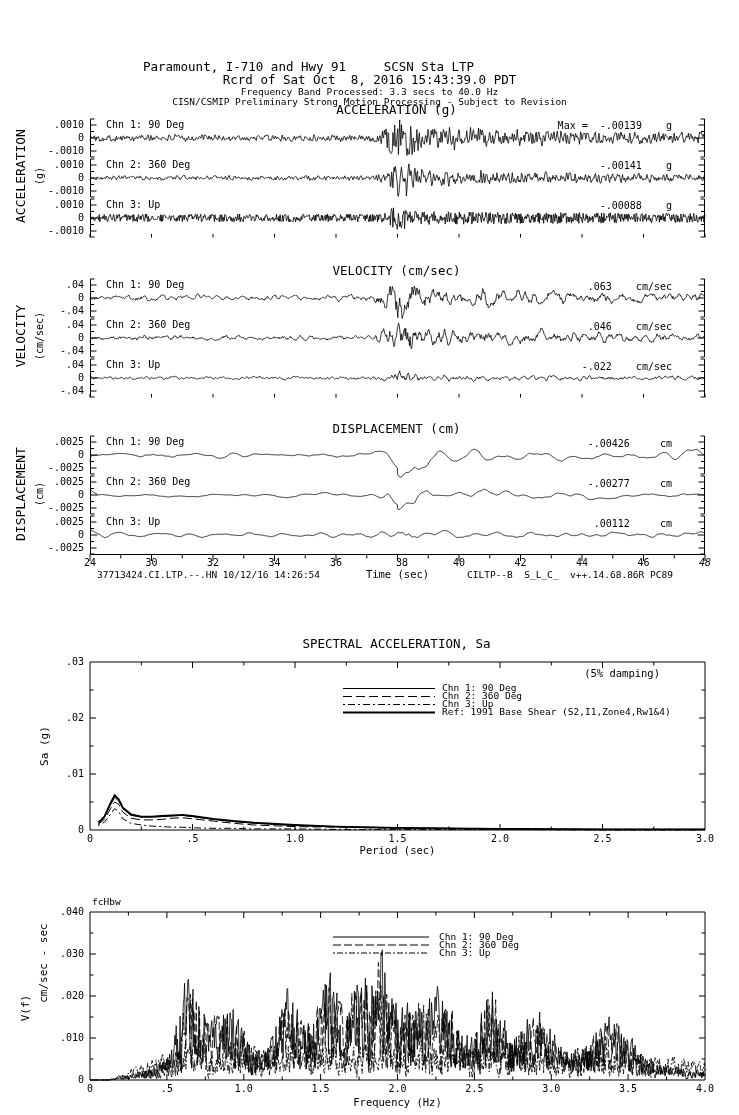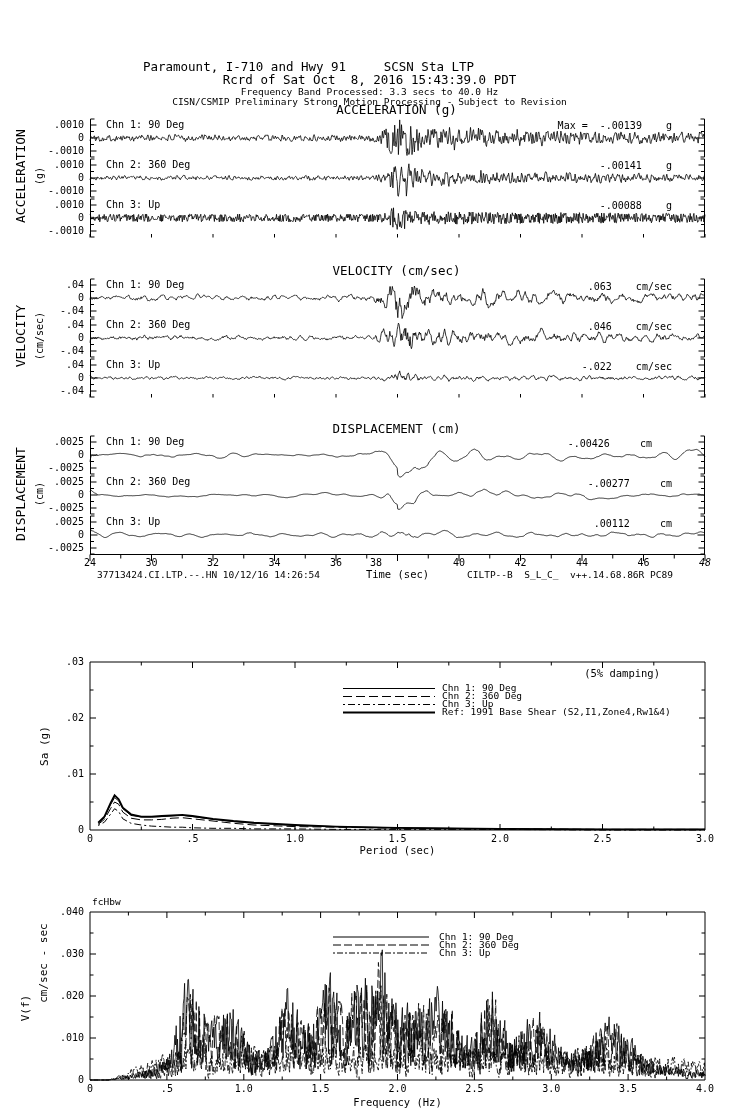--- a/index.html
+++ b/index.html
@@ -120,43 +120,44 @@
       <path d="M0.0,16.4L0.6,15.8L1.2,15.5L1.8,15.8L2.5,16.4L3.1,17.0L3.7,17.4L4.3,17.8L4.9,18.1L5.5,18.3L6.2,18.7L6.8,19.1L7.4,19.6L8.0,19.8L8.6,19.9L9.2,19.9L9.8,19.8L10.5,19.7L11.1,19.6L11.7,19.5L12.3,19.5L12.9,19.6L13.5,19.7L14.2,19.8L14.8,19.9L15.4,19.9L16.0,19.9L16.6,20.0L17.2,20.0L17.9,20.1L18.5,20.2L19.1,20.3L19.7,20.3L20.3,20.4L20.9,20.5L21.5,20.7L22.2,20.8L22.8,20.9L23.4,21.0L24.0,21.1L24.6,21.1L25.2,21.2L25.9,21.2L26.5,21.2L27.1,21.3L27.7,21.4L28.3,21.5L28.9,21.5L29.5,21.4L30.2,21.4L30.8,21.3L31.4,21.2L32.0,21.2L32.6,21.1L33.2,20.9L33.9,20.7L34.5,20.6L35.1,20.7L35.7,20.7L36.3,20.6L36.9,20.7L37.6,20.6L38.2,20.7L38.8,20.7L39.4,20.7L40.0,20.8L40.6,20.7L41.2,20.7L41.9,20.7L42.5,20.8L43.1,20.8L43.7,20.7L44.3,20.7L44.9,20.7L45.6,20.6L46.2,20.6L46.8,20.5L47.4,20.5L48.0,20.5L48.6,20.5L49.2,20.4L49.9,20.4L50.5,20.3L51.1,20.2L51.7,20.1L52.3,20.0L52.9,19.9L53.6,19.8L54.2,19.7L54.8,19.6L55.4,19.5L56.0,19.5L56.6,19.6L57.3,19.7L57.9,19.7L58.5,19.8L59.1,19.9L59.7,19.9L60.3,19.9L60.9,20.0L61.6,20.0L62.2,19.9L62.8,20.0L63.4,20.0L64.0,20.0L64.6,20.1L65.3,20.3L65.9,20.4L66.5,20.5L67.1,20.7L67.7,20.8L68.3,20.9L68.9,21.0L69.6,21.1L70.2,21.1L70.8,21.2L71.4,21.2L72.0,21.2L72.6,21.3L73.3,21.3L73.9,21.3L74.5,21.4L75.1,21.5L75.7,21.6L76.3,21.8L77.0,21.9L77.6,21.9L78.2,22.0L78.8,22.0L79.4,21.9L80.0,21.8L80.6,21.7L81.3,21.6L81.9,21.5L82.5,21.4L83.1,21.3L83.7,21.3L84.3,21.2L85.0,21.2L85.6,21.2L86.2,21.2L86.8,21.2L87.4,21.2L88.0,21.2L88.6,21.1L89.3,21.0L89.9,21.0L90.5,20.9L91.1,21.0L91.7,21.0L92.3,21.1L93.0,21.1L93.6,21.2L94.2,21.2L94.8,21.3L95.4,21.4L96.0,21.4L96.7,21.5L97.3,21.6L97.9,21.7L98.5,21.7L99.1,21.6L99.7,21.6L100.3,21.6L101.0,21.5L101.6,21.6L102.2,21.5L102.8,21.5L103.4,21.5L104.0,21.5L104.7,21.5L105.3,21.6L105.9,21.7L106.5,21.8L107.1,21.9L107.7,21.8L108.3,21.7L109.0,21.6L109.6,21.4L110.2,21.3L110.8,21.2L111.4,21.1L112.0,21.1L112.7,20.9L113.3,20.8L113.9,20.7L114.5,20.7L115.1,20.7L115.7,20.7L116.4,20.6L117.0,20.4L117.6,20.2L118.2,20.0L118.8,19.8L119.4,19.6L120.0,19.6L120.7,19.5L121.3,19.4L121.9,19.4L122.5,19.4L123.1,19.4L123.7,19.3L124.4,19.3L125.0,19.4L125.6,19.4L126.2,19.5L126.8,19.5L127.4,19.5L128.0,19.5L128.7,19.4L129.3,19.5L129.9,19.5L130.5,19.6L131.1,19.7L131.7,19.7L132.4,19.7L133.0,19.8L133.6,19.8L134.2,19.9L134.8,19.9L135.4,19.9L136.1,19.9L136.7,20.0L137.3,20.0L137.9,19.9L138.5,19.9L139.1,19.9L139.7,19.9L140.4,19.9L141.0,20.0L141.6,20.1L142.2,20.1L142.8,20.2L143.4,20.2L144.1,20.4L144.7,20.4L145.3,20.4L145.9,20.5L146.5,20.6L147.1,20.6L147.7,20.5L148.4,20.4L149.0,20.3L149.6,20.2L150.2,20.1L150.8,20.0L151.4,19.9L152.1,19.8L152.7,19.7L153.3,19.7L153.9,19.7L154.5,19.7L155.1,19.7L155.8,19.7L156.4,19.7L157.0,19.8L157.6,19.9L158.2,20.0L158.8,20.1L159.4,20.1L160.1,20.3L160.7,20.5L161.3,20.7L161.9,20.8L162.5,20.8L163.1,20.8L163.8,20.8L164.4,20.8L165.0,20.9L165.6,20.9L166.2,20.8L166.8,20.7L167.4,20.5L168.1,20.4L168.7,20.3L169.3,20.2L169.9,20.1L170.5,20.0L171.1,19.9L171.8,19.8L172.4,19.7L173.0,19.6L173.6,19.5L174.2,19.5L174.8,19.5L175.5,19.5L176.1,19.5L176.7,19.6L177.3,19.6L177.9,19.6L178.5,19.7L179.1,19.8L179.8,19.8L180.4,20.0L181.0,20.0L181.6,20.1L182.2,20.2L182.8,20.3L183.5,20.4L184.1,20.5L184.7,20.7L185.3,20.9L185.9,21.1L186.5,21.2L187.1,21.4L187.8,21.7L188.4,21.8L189.0,21.9L189.6,21.9L190.2,22.0L190.8,22.1L191.5,22.2L192.1,22.3L192.7,22.3L193.3,22.3L193.9,22.4L194.5,22.5L195.2,22.6L195.8,22.7L196.4,22.7L197.0,22.7L197.6,22.7L198.2,22.5L198.8,22.4L199.5,22.3L200.1,22.2L200.7,22.1L201.3,22.0L201.9,22.0L202.5,21.9L203.2,21.9L203.8,21.7L204.4,21.6L205.0,21.6L205.6,21.4L206.2,21.3L206.8,21.0L207.5,20.8L208.1,20.5L208.7,20.3L209.3,20.1L209.9,19.9L210.5,19.8L211.2,19.6L211.8,19.5L212.4,19.4L213.0,19.3L213.6,19.2L214.2,19.2L214.8,19.1L215.5,19.1L216.1,19.1L216.7,19.1L217.3,19.1L217.9,19.1L218.5,19.2L219.2,19.2L219.8,19.3L220.4,19.3L221.0,19.3L221.6,19.4L222.2,19.5L222.9,19.6L223.5,19.6L224.1,19.6L224.7,19.5L225.3,19.5L225.9,19.4L226.5,19.3L227.2,19.2L227.8,19.0L228.4,18.8L229.0,18.6L229.6,18.4L230.2,18.2L230.9,18.1L231.5,17.9L232.1,17.8L232.7,17.7L233.3,17.7L233.9,17.6L234.5,17.5L235.2,17.5L235.8,17.5L236.4,17.6L237.0,17.7L237.6,17.8L238.2,18.0L238.9,18.1L239.5,18.3L240.1,18.5L240.7,18.8L241.3,19.0L241.9,19.2L242.6,19.4L243.2,19.5L243.8,19.6L244.4,19.6L245.0,19.7L245.6,19.9L246.2,19.9L246.9,20.0L247.5,19.9L248.1,19.9L248.7,19.8L249.3,19.7L249.9,19.6L250.6,19.5L251.2,19.4L251.8,19.3L252.4,19.2L253.0,19.1L253.6,19.0L254.2,19.1L254.9,19.1L255.5,19.2L256.1,19.4L256.7,19.6L257.3,19.8L257.9,19.9L258.6,20.1L259.2,20.3L259.8,20.5L260.4,20.7L261.0,20.8L261.6,20.9L262.3,21.0L262.9,21.0L263.5,21.0L264.1,21.1L264.7,21.1L265.3,21.1L265.9,21.1L266.6,21.2L267.2,21.3L267.8,21.3L268.4,21.3L269.0,21.3L269.6,21.4L270.3,21.4L270.9,21.4L271.5,21.3L272.1,21.2L272.7,21.2L273.3,21.0L273.9,20.9L274.6,20.7L275.2,20.6L275.8,20.5L276.4,20.5L277.0,20.4L277.6,20.2L278.3,20.0L278.9,19.8L279.5,19.7L280.1,19.6L280.7,19.6L281.3,19.5L282.0,19.4L282.6,19.5L283.2,19.7L283.8,19.8L284.4,20.1L285.0,20.4L285.6,20.7L286.3,21.1L286.9,21.4L287.5,21.7L288.1,22.0L288.7,22.1L289.3,22.4L290.0,22.7L290.6,22.9L291.2,22.9L291.8,22.8L292.4,22.6L293.0,22.2L293.6,21.9L294.3,21.6L294.9,20.9L295.5,20.2L296.1,19.7L296.7,19.3L297.3,19.0L298.0,18.9L298.6,19.2L299.2,19.7L299.8,20.4L300.4,21.3L301.0,22.5L301.7,23.4L302.3,24.4L302.9,25.2L303.5,26.4L304.1,27.2L304.7,27.8L305.3,28.3L306.0,28.7L306.6,29.0L307.2,29.4L307.8,34.1L308.4,34.3L309.0,34.4L309.7,34.2L310.3,34.1L310.9,33.5L311.5,33.0L312.1,32.4L312.7,31.7L313.3,30.8L314.0,30.2L314.6,29.6L315.2,29.3L315.8,28.7L316.4,28.3L317.0,28.1L317.7,28.0L318.3,28.0L318.9,28.1L319.5,28.2L320.1,28.2L320.7,28.3L321.4,28.5L322.0,28.7L322.6,28.5L323.2,28.7L323.8,28.4L324.4,27.9L325.0,27.1L325.7,26.0L326.3,24.6L326.9,23.5L327.5,22.3L328.1,21.3L328.7,20.5L329.4,19.7L330.0,19.0L330.6,18.3L331.2,17.9L331.8,17.7L332.4,17.5L333.0,17.2L333.7,17.0L334.3,16.6L334.9,16.3L335.5,16.0L336.1,15.7L336.7,15.9L337.4,16.0L338.0,16.4L338.6,17.1L339.2,17.5L339.8,18.1L340.4,18.6L341.1,19.1L341.7,19.5L342.3,19.9L342.9,20.3L343.5,20.4L344.1,20.4L344.7,20.3L345.4,20.2L346.0,20.1L346.6,20.2L347.2,20.2L347.8,20.3L348.4,20.4L349.1,20.3L349.7,20.4L350.3,20.5L350.9,20.4L351.5,20.5L352.1,20.6L352.7,20.6L353.4,20.5L354.0,20.5L354.6,20.6L355.2,20.7L355.8,20.6L356.4,20.7L357.1,20.7L357.7,20.8L358.3,20.8L358.9,20.8L359.5,20.6L360.1,20.5L360.8,20.3L361.4,20.2L362.0,20.1L362.6,19.9L363.2,19.6L363.8,19.4L364.4,19.0L365.1,18.9L365.7,18.6L366.3,18.4L366.9,18.1L367.5,17.7L368.1,17.5L368.8,17.4L369.4,17.5L370.0,17.5L370.6,17.7L371.2,17.7L371.8,18.0L372.4,18.3L373.1,18.7L373.7,19.0L374.3,19.1L374.9,19.3L375.5,19.5L376.1,19.8L376.8,19.9L377.4,20.1L378.0,20.3L378.6,20.6L379.2,20.9L379.8,21.1L380.5,21.3L381.1,21.3L381.7,21.1L382.3,20.9L382.9,20.6L383.5,20.2L384.1,19.7L384.8,19.1L385.4,18.4L386.0,17.8L386.6,17.4L387.2,17.1L387.8,16.9L388.5,16.6L389.1,16.4L389.7,16.2L390.3,16.0L390.9,15.8L391.5,15.5L392.1,15.2L392.8,14.9L393.4,14.4L394.0,14.3L394.6,14.3L395.2,14.6L395.8,14.8L396.5,15.1L397.1,15.5L397.7,15.9L398.3,16.4L398.9,16.8L399.5,17.2L400.2,17.5L400.8,17.8L401.4,18.0L402.0,18.1L402.6,18.4L403.2,18.6L403.8,18.9L404.5,19.1L405.1,19.4L405.7,19.8L406.3,20.0L406.9,20.0L407.5,19.8L408.2,19.6L408.8,19.5L409.4,19.2L410.0,18.9L410.6,18.5L411.2,18.1L411.8,17.4L412.5,17.0L413.1,16.8L413.7,16.6L414.3,16.4L414.9,16.1L415.5,15.9L416.2,15.9L416.8,16.1L417.4,16.2L418.0,16.4L418.6,16.7L419.2,17.0L419.8,17.3L420.5,17.8L421.1,18.2L421.7,18.6L422.3,19.0L422.9,19.3L423.5,19.7L424.2,20.1L424.8,20.4L425.4,20.6L426.0,20.8L426.6,20.8L427.2,20.9L427.9,20.9L428.5,20.9L429.1,20.8L429.7,20.7L430.3,20.5L430.9,20.4L431.5,20.2L432.2,20.1L432.8,20.0L433.4,20.0L434.0,20.1L434.6,20.2L435.2,20.4L435.9,20.5L436.5,20.7L437.1,20.9L437.7,21.0L438.3,21.3L438.9,21.6L439.5,21.9L440.2,22.2L440.8,22.5L441.4,22.7L442.0,22.8L442.6,22.9L443.2,23.0L443.9,23.1L444.5,23.2L445.1,23.0L445.7,22.8L446.3,22.6L446.9,22.5L447.6,22.4L448.2,22.4L448.8,22.5L449.4,22.6L450.0,22.7L450.6,22.8L451.2,22.9L451.9,22.9L452.5,22.8L453.1,22.6L453.7,22.5L454.3,22.3L454.9,22.1L455.6,22.1L456.2,22.0L456.8,21.9L457.4,21.9L458.0,21.9L458.6,21.9L459.2,21.9L459.9,21.9L460.5,21.7L461.1,21.5L461.7,21.1L462.3,20.7L462.9,20.2L463.6,19.7L464.2,19.3L464.8,19.0L465.4,18.7L466.0,18.5L466.6,18.3L467.3,18.2L467.9,18.1L468.5,18.0L469.1,18.2L469.7,18.3L470.3,18.4L470.9,18.5L471.6,18.5L472.2,18.6L472.8,18.7L473.4,18.8L474.0,19.0L474.6,19.1L475.3,19.2L475.9,19.4L476.5,19.7L477.1,20.0L477.7,20.3L478.3,20.5L478.9,20.7L479.6,20.8L480.2,20.9L480.8,20.9L481.4,20.8L482.0,20.7L482.6,20.3L483.3,19.9L483.9,19.6L484.5,19.3L485.1,19.1L485.7,19.0L486.3,19.0L487.0,19.0L487.6,19.2L488.2,19.2L488.8,19.2L489.4,19.3L490.0,19.4L490.6,19.6L491.3,19.9L491.9,20.2L492.5,20.4L493.1,20.6L493.7,20.8L494.3,21.2L495.0,21.8L495.6,22.4L496.2,23.0L496.8,23.5L497.4,23.8L498.0,24.0L498.6,24.3L499.3,24.5L499.9,24.6L500.5,24.6L501.1,24.7L501.7,24.6L502.3,24.4L503.0,24.3L503.6,24.1L504.2,24.1L504.8,23.9L505.4,23.7L506.0,23.6L506.7,23.5L507.3,23.3L507.9,23.2L508.5,23.1L509.1,23.1L509.7,23.0L510.3,23.1L511.0,23.1L511.6,23.1L512.2,23.1L512.8,23.2L513.4,23.2L514.0,23.4L514.7,23.4L515.3,23.4L515.9,23.6L516.5,23.6L517.1,23.6L517.7,23.8L518.3,23.8L519.0,23.7L519.6,23.7L520.2,23.5L520.8,23.4L521.4,23.4L522.0,23.4L522.7,23.3L523.3,23.4L523.9,23.3L524.5,23.2L525.1,23.1L525.7,23.0L526.4,22.9L527.0,22.8L527.6,22.7L528.2,22.3L528.8,22.0L529.4,21.8L530.0,21.5L530.7,21.3L531.3,21.2L531.9,21.0L532.5,21.0L533.1,20.9L533.7,20.7L534.4,20.7L535.0,20.7L535.6,20.6L536.2,20.5L536.8,20.4L537.4,20.4L538.0,20.5L538.7,20.6L539.3,20.8L539.9,20.9L540.5,20.9L541.1,21.0L541.7,21.1L542.4,21.1L543.0,21.2L543.6,21.2L544.2,21.1L544.8,21.0L545.4,20.9L546.1,20.8L546.7,20.7L547.3,20.6L547.9,20.6L548.5,20.6L549.1,20.4L549.7,20.2L550.4,20.0L551.0,19.7L551.6,19.5L552.2,19.4L552.8,19.3L553.4,19.3L554.1,19.3L554.7,19.3L555.3,19.2L555.9,19.2L556.5,19.4L557.1,19.5L557.7,19.5L558.4,19.6L559.0,19.5L559.6,19.3L560.2,19.0L560.8,19.0L561.4,19.0L562.1,19.1L562.7,19.1L563.3,19.1L563.9,19.2L564.5,19.3L565.1,19.5L565.8,19.7L566.4,19.8L567.0,19.9L567.6,20.0L568.2,20.2L568.8,20.2L569.4,20.3L570.1,20.4L570.7,20.4L571.3,20.4L571.9,20.4L572.5,20.5L573.1,20.6L573.8,20.6L574.4,20.6L575.0,20.7L575.6,20.8L576.2,21.0L576.8,21.1L577.4,21.2L578.1,21.4L578.7,21.5L579.3,21.6L579.9,21.6L580.5,21.6L581.1,21.5L581.8,21.3L582.4,21.2L583.0,21.1L583.6,21.1L584.2,21.1L584.8,21.0L585.5,21.0L586.1,20.9L586.7,20.9L587.3,20.8L587.9,20.8L588.5,20.6L589.1,20.3L589.8,20.0L590.4,19.6L591.0,19.4L591.6,19.2L592.2,19.0L592.8,19.0L593.5,18.9L594.1,19.0L594.7,19.0L595.3,19.2L595.9,19.4L596.5,19.6L597.1,19.7L597.8,19.7L598.4,19.7L599.0,19.6L599.6,19.6L600.2,19.5L600.8,19.5L601.5,19.4L602.1,19.4L602.7,19.4L603.3,19.3L603.9,19.3L604.5,19.2L605.2,19.2L605.8,19.2L606.4,19.2L607.0,19.2L607.6,19.2L608.2,19.1L608.8,19.1L609.5,19.2L610.1,19.4L610.7,19.6L611.3,19.8L611.9,19.8L612.5,19.8L613.2,20.0L613.8,20.2L614.4,20.5L615.0,20.7" stroke="#000" stroke-width="0.8" fill="none"></path>
     </svg>
   <svg id="ts-d2" width="615" height="40" style="left:90px;top:515px;">
       <path d="M0.5,1V39M0.5,1H4.5M0.5,39H4.5M0.5,7H6.5M0.5,20H7.5M0.5,33H6.5M0.5,13.5H4M0.5,26.5H4M614.5,1V39M614.5,1H610.5M614.5,39H610.5M614.5,7H608.5M614.5,20H607.5M614.5,33H608.5M614.5,13.5H611M614.5,26.5H611" stroke="#000" stroke-width="1" fill="none"></path>
       <path d="M0.0,14.4L0.6,14.2L1.2,15.5L1.8,15.8L2.5,15.9L3.1,16.1L3.7,16.3L4.3,16.8L4.9,17.3L5.5,17.4L6.2,17.6L6.8,18.0L7.4,18.4L8.0,18.6L8.6,19.0L9.2,19.4L9.8,19.7L10.5,20.1L11.1,20.5L11.7,21.0L12.3,21.4L12.9,21.8L13.5,22.1L14.2,22.4L14.8,22.5L15.4,22.5L16.0,22.3L16.6,22.2L17.2,21.9L17.9,21.6L18.5,21.2L19.1,20.8L19.7,20.3L20.3,19.9L20.9,19.5L21.5,19.2L22.2,18.8L22.8,18.5L23.4,18.4L24.0,18.3L24.6,18.1L25.2,17.9L25.9,17.8L26.5,17.7L27.1,17.6L27.7,17.6L28.3,17.5L28.9,17.5L29.5,17.3L30.2,17.3L30.8,17.4L31.4,17.5L32.0,17.7L32.6,17.8L33.2,18.1L33.9,18.4L34.5,18.7L35.1,18.9L35.7,19.1L36.3,19.4L36.9,19.7L37.6,19.9L38.2,20.2L38.8,20.4L39.4,20.6L40.0,20.6L40.6,20.4L41.2,20.4L41.9,20.4L42.5,20.4L43.1,20.5L43.7,20.5L44.3,20.6L44.9,20.8L45.6,20.8L46.2,21.1L46.8,21.2L47.4,21.4L48.0,21.5L48.6,21.6L49.2,21.7L49.9,21.7L50.5,21.7L51.1,21.6L51.7,21.4L52.3,21.3L52.9,21.3L53.6,21.2L54.2,21.2L54.8,21.1L55.4,20.8L56.0,20.6L56.6,20.3L57.3,20.1L57.9,19.9L58.5,19.7L59.1,19.5L59.7,19.5L60.3,19.4L60.9,19.4L61.6,19.2L62.2,19.0L62.8,18.9L63.4,18.7L64.0,18.6L64.6,18.6L65.3,18.4L65.9,18.4L66.5,18.5L67.1,18.5L67.7,18.5L68.3,18.4L68.9,18.4L69.6,18.5L70.2,18.7L70.8,18.7L71.4,18.7L72.0,18.7L72.6,18.7L73.3,18.7L73.9,18.6L74.5,18.6L75.1,18.5L75.7,18.5L76.3,18.6L77.0,18.8L77.6,18.9L78.2,19.0L78.8,19.0L79.4,19.1L80.0,19.1L80.6,19.1L81.3,19.3L81.9,19.4L82.5,19.6L83.1,19.8L83.7,20.2L84.3,20.5L85.0,20.8L85.6,21.0L86.2,21.1L86.8,21.2L87.4,21.4L88.0,21.5L88.6,21.5L89.3,21.6L89.9,21.6L90.5,21.5L91.1,21.5L91.7,21.3L92.3,21.0L93.0,20.7L93.6,20.4L94.2,20.1L94.8,19.9L95.4,19.7L96.0,19.5L96.7,19.3L97.3,19.2L97.9,19.1L98.5,19.0L99.1,19.0L99.7,18.9L100.3,19.0L101.0,19.2L101.6,19.4L102.2,19.5L102.8,19.6L103.4,19.7L104.0,19.9L104.7,20.2L105.3,20.4L105.9,20.7L106.5,20.9L107.1,21.0L107.7,21.3L108.3,21.6L109.0,21.8L109.6,21.9L110.2,22.1L110.8,22.3L111.4,22.4L112.0,22.4L112.7,22.3L113.3,22.2L113.9,22.0L114.5,21.7L115.1,21.6L115.7,21.4L116.4,21.3L117.0,21.1L117.6,21.0L118.2,20.8L118.8,20.5L119.4,20.2L120.0,20.0L120.7,19.8L121.3,19.8L121.9,19.7L122.5,19.6L123.1,19.7L123.7,19.7L124.4,19.6L125.0,19.4L125.6,19.4L126.2,19.3L126.8,19.3L127.4,19.2L128.0,19.3L128.7,19.2L129.3,19.3L129.9,19.3L130.5,19.3L131.1,19.4L131.7,19.3L132.4,19.2L133.0,19.2L133.6,19.2L134.2,19.1L134.8,19.0L135.4,19.0L136.1,19.0L136.7,19.1L137.3,19.2L137.9,19.2L138.5,19.4L139.1,19.5L139.7,19.6L140.4,19.8L141.0,19.9L141.6,19.9L142.2,19.9L142.8,20.0L143.4,20.0L144.1,20.1L144.7,20.2L145.3,20.3L145.9,20.3L146.5,20.3L147.1,20.4L147.7,20.5L148.4,20.5L149.0,20.5L149.6,20.4L150.2,20.4L150.8,20.4L151.4,20.4L152.1,20.4L152.7,20.3L153.3,20.0L153.9,19.7L154.5,19.3L155.1,19.0L155.8,18.7L156.4,18.4L157.0,18.2L157.6,18.0L158.2,18.0L158.8,18.0L159.4,17.8L160.1,17.8L160.7,17.8L161.3,17.9L161.9,18.2L162.5,18.5L163.1,18.9L163.8,19.1L164.4,19.2L165.0,19.4L165.6,19.5L166.2,19.5L166.8,19.5L167.4,19.5L168.1,19.6L168.7,19.8L169.3,19.9L169.9,20.0L170.5,20.0L171.1,19.9L171.8,20.0L172.4,20.1L173.0,20.3L173.6,20.4L174.2,20.6L174.8,20.7L175.5,20.8L176.1,20.8L176.7,20.9L177.3,21.0L177.9,21.2L178.5,21.3L179.1,21.6L179.8,21.8L180.4,21.8L181.0,21.8L181.6,21.6L182.2,21.5L182.8,21.3L183.5,21.2L184.1,21.1L184.7,20.9L185.3,20.7L185.9,20.4L186.5,20.2L187.1,19.9L187.8,19.6L188.4,19.3L189.0,19.1L189.6,18.9L190.2,18.8L190.8,18.7L191.5,18.6L192.1,18.5L192.7,18.6L193.3,18.7L193.9,18.8L194.5,18.9L195.2,19.0L195.8,19.1L196.4,19.3L197.0,19.5L197.6,19.6L198.2,19.7L198.8,19.7L199.5,19.9L200.1,20.1L200.7,20.3L201.3,20.4L201.9,20.4L202.5,20.5L203.2,20.6L203.8,20.7L204.4,20.7L205.0,20.6L205.6,20.7L206.2,20.8L206.8,20.9L207.5,20.9L208.1,21.0L208.7,21.0L209.3,21.2L209.9,21.2L210.5,21.3L211.2,21.2L211.8,21.2L212.4,21.0L213.0,21.0L213.6,20.8L214.2,20.6L214.8,20.4L215.5,20.3L216.1,20.2L216.7,20.2L217.3,20.2L217.9,20.1L218.5,20.2L219.2,20.3L219.8,20.4L220.4,20.4L221.0,20.5L221.6,20.5L222.2,20.6L222.9,20.6L223.5,20.4L224.1,20.2L224.7,19.9L225.3,19.7L225.9,19.4L226.5,19.2L227.2,18.9L227.8,18.7L228.4,18.5L229.0,18.3L229.6,18.1L230.2,17.9L230.9,17.8L231.5,17.8L232.1,18.0L232.7,18.2L233.3,18.4L233.9,18.6L234.5,18.9L235.2,19.1L235.8,19.4L236.4,19.6L237.0,19.8L237.6,20.1L238.2,20.6L238.9,20.9L239.5,21.3L240.1,21.6L240.7,21.8L241.3,22.1L241.9,22.3L242.6,22.3L243.2,22.3L243.8,22.3L244.4,22.2L245.0,22.0L245.6,21.8L246.2,21.6L246.9,21.2L247.5,20.8L248.1,20.6L248.7,20.3L249.3,20.0L249.9,19.8L250.6,19.6L251.2,19.4L251.8,19.2L252.4,19.0L253.0,18.9L253.6,19.0L254.2,19.1L254.9,19.1L255.5,19.3L256.1,19.6L256.7,19.6L257.3,19.7L257.9,19.7L258.6,19.6L259.2,19.7L259.8,19.6L260.4,19.7L261.0,19.9L261.6,20.0L262.3,20.0L262.9,20.0L263.5,20.0L264.1,19.7L264.7,19.5L265.3,19.3L265.9,19.2L266.6,19.0L267.2,18.9L267.8,18.9L268.4,18.9L269.0,19.0L269.6,19.0L270.3,18.8L270.9,18.9L271.5,19.0L272.1,19.3L272.7,19.6L273.3,19.9L273.9,20.1L274.6,20.5L275.2,20.8L275.8,21.2L276.4,21.4L277.0,21.4L277.6,21.4L278.3,21.6L278.9,21.8L279.5,22.0L280.1,22.0L280.7,22.0L281.3,22.1L282.0,22.1L282.6,22.0L283.2,21.6L283.8,21.4L284.4,21.1L285.0,20.7L285.6,20.6L286.3,20.3L286.9,20.0L287.5,19.7L288.1,19.2L288.7,18.8L289.3,18.3L290.0,17.6L290.6,17.1L291.2,16.9L291.8,16.8L292.4,16.8L293.0,16.9L293.6,17.4L294.3,17.6L294.9,17.8L295.5,18.0L296.1,18.4L296.7,18.8L297.3,19.2L298.0,19.7L298.6,20.3L299.2,20.9L299.8,21.2L300.4,21.2L301.0,21.3L301.7,21.3L302.3,21.0L302.9,20.8L303.5,20.6L304.1,20.2L304.7,19.9L305.3,19.4L306.0,18.8L306.6,18.4L307.2,18.2L307.8,17.3L308.4,17.4L309.0,17.6L309.7,17.9L310.3,17.9L310.9,17.9L311.5,17.5L312.1,17.4L312.7,17.8L313.3,18.0L314.0,18.5L314.6,19.2L315.2,19.7L315.8,20.0L316.4,20.0L317.0,19.7L317.7,19.6L318.3,19.1L318.9,18.9L319.5,19.2L320.1,20.1L320.7,21.0L321.4,21.3L322.0,21.6L322.6,21.8L323.2,22.1L323.8,22.0L324.4,21.6L325.0,21.7L325.7,22.0L326.3,22.1L326.9,22.5L327.5,22.4L328.1,22.2L328.7,21.9L329.4,21.3L330.0,20.9L330.6,20.6L331.2,19.9L331.8,19.5L332.4,19.1L333.0,19.1L333.7,18.9L334.3,18.6L334.9,18.4L335.5,18.3L336.1,18.4L336.7,18.3L337.4,18.3L338.0,18.3L338.6,18.3L339.2,18.3L339.8,18.5L340.4,18.6L341.1,18.8L341.7,19.0L342.3,19.2L342.9,19.4L343.5,19.7L344.1,19.7L344.7,19.7L345.4,19.5L346.0,19.2L346.6,18.8L347.2,18.5L347.8,18.1L348.4,18.0L349.1,17.6L349.7,17.3L350.3,17.1L350.9,16.6L351.5,16.3L352.1,15.9L352.7,15.8L353.4,15.6L354.0,15.5L354.6,15.4L355.2,15.6L355.8,15.7L356.4,15.8L357.1,15.8L357.7,16.1L358.3,16.5L358.9,16.9L359.5,17.4L360.1,17.8L360.8,18.2L361.4,18.6L362.0,18.9L362.6,19.3L363.2,19.8L363.8,20.3L364.4,20.8L365.1,21.4L365.7,22.0L366.3,22.4L366.9,22.5L367.5,22.5L368.1,22.3L368.8,22.3L369.4,22.3L370.0,22.3L370.6,22.2L371.2,22.2L371.8,22.3L372.4,22.3L373.1,22.2L373.7,21.9L374.3,21.7L374.9,21.5L375.5,21.3L376.1,21.2L376.8,21.1L377.4,21.1L378.0,21.1L378.6,21.0L379.2,21.0L379.8,20.7L380.5,20.3L381.1,20.0L381.7,19.7L382.3,19.3L382.9,19.1L383.5,19.0L384.1,18.9L384.8,18.9L385.4,18.9L386.0,18.9L386.6,18.7L387.2,18.6L387.8,18.7L388.5,18.9L389.1,19.1L389.7,19.4L390.3,19.6L390.9,19.8L391.5,19.9L392.1,20.0L392.8,20.1L393.4,20.2L394.0,20.2L394.6,20.3L395.2,20.4L395.8,20.6L396.5,20.5L397.1,20.4L397.7,20.3L398.3,20.0L398.9,19.7L399.5,19.6L400.2,19.4L400.8,19.1L401.4,18.9L402.0,18.6L402.6,18.5L403.2,18.2L403.8,18.0L404.5,17.7L405.1,17.5L405.7,17.3L406.3,17.2L406.9,17.1L407.5,17.3L408.2,17.3L408.8,17.4L409.4,17.7L410.0,18.0L410.6,18.4L411.2,18.7L411.8,19.0L412.5,19.3L413.1,19.8L413.7,20.2L414.3,20.4L414.9,20.5L415.5,20.7L416.2,20.8L416.8,20.9L417.4,21.0L418.0,21.0L418.6,21.1L419.2,21.0L419.8,21.0L420.5,21.1L421.1,21.2L421.7,21.2L422.3,21.2L422.9,21.3L423.5,21.6L424.2,21.8L424.8,21.8L425.4,22.0L426.0,22.1L426.6,22.3L427.2,22.2L427.9,22.1L428.5,22.0L429.1,21.8L429.7,21.6L430.3,21.6L430.9,21.5L431.5,21.5L432.2,21.5L432.8,21.3L433.4,21.2L434.0,20.8L434.6,20.4L435.2,19.8L435.9,19.2L436.5,18.9L437.1,18.6L437.7,18.3L438.3,18.1L438.9,17.7L439.5,17.7L440.2,17.5L440.8,17.3L441.4,17.3L442.0,17.3L442.6,17.6L443.2,18.0L443.9,18.4L444.5,18.8L445.1,19.1L445.7,19.2L446.3,19.2L446.9,19.4L447.6,19.5L448.2,19.4L448.8,19.4L449.4,19.5L450.0,19.6L450.6,19.7L451.2,19.8L451.9,19.9L452.5,20.0L453.1,20.0L453.7,20.1L454.3,20.3L454.9,20.6L455.6,20.6L456.2,20.7L456.8,20.8L457.4,20.7L458.0,20.6L458.6,20.4L459.2,20.2L459.9,20.2L460.5,20.1L461.1,20.1L461.7,20.2L462.3,20.4L462.9,20.6L463.6,20.7L464.2,20.8L464.8,20.9L465.4,21.0L466.0,21.4L466.6,21.5L467.3,21.7L467.9,21.6L468.5,21.5L469.1,21.2L469.7,20.9L470.3,20.5L470.9,20.2L471.6,19.9L472.2,19.5L472.8,19.3L473.4,19.2L474.0,19.1L474.6,18.8L475.3,18.5L475.9,18.3L476.5,18.4L477.1,18.6L477.7,18.8L478.3,19.0L478.9,19.3L479.6,19.6L480.2,19.9L480.8,20.2L481.4,20.4L482.0,20.6L482.6,20.6L483.3,20.6L483.9,20.7L484.5,20.7L485.1,20.5L485.7,20.3L486.3,20.3L487.0,20.4L487.6,20.3L488.2,20.1L488.8,19.8L489.4,19.5L490.0,19.3L490.6,19.1L491.3,18.8L491.9,18.8L492.5,18.8L493.1,19.1L493.7,19.4L494.3,19.7L495.0,19.9L495.6,20.2L496.2,20.4L496.8,20.6L497.4,20.8L498.0,21.0L498.6,21.1L499.3,21.1L499.9,21.2L500.5,21.2L501.1,21.1L501.7,20.9L502.3,20.7L503.0,20.7L503.6,20.6L504.2,20.4L504.8,20.0L505.4,19.8L506.0,19.7L506.7,19.7L507.3,19.6L507.9,19.9L508.5,20.1L509.1,20.4L509.7,20.7L510.3,20.9L511.0,21.0L511.6,21.0L512.2,21.0L512.8,20.9L513.4,20.9L514.0,20.9L514.7,20.7L515.3,20.7L515.9,20.4L516.5,20.1L517.1,19.7L517.7,19.3L518.3,18.9L519.0,18.5L519.6,18.1L520.2,17.7L520.8,17.3L521.4,17.1L522.0,17.2L522.7,17.2L523.3,17.2L523.9,17.3L524.5,17.5L525.1,17.6L525.7,17.7L526.4,17.7L527.0,17.8L527.6,17.9L528.2,17.9L528.8,17.9L529.4,18.1L530.0,18.3L530.7,18.3L531.3,18.4L531.9,18.4L532.5,18.4L533.1,18.5L533.7,18.6L534.4,18.7L535.0,18.8L535.6,19.0L536.2,19.3L536.8,19.9L537.4,20.3L538.0,20.6L538.7,20.6L539.3,20.6L539.9,20.6L540.5,20.5L541.1,20.3L541.7,20.1L542.4,20.1L543.0,20.1L543.6,20.1L544.2,20.1L544.8,19.9L545.4,19.6L546.1,19.3L546.7,19.1L547.3,19.2L547.9,19.2L548.5,19.2L549.1,19.3L549.7,19.5L550.4,19.7L551.0,19.7L551.6,19.6L552.2,19.6L552.8,19.5L553.4,19.4L554.1,19.5L554.7,19.5L555.3,19.7L555.9,20.0L556.5,20.2L557.1,20.6L557.7,20.8L558.4,21.1L559.0,21.4L559.6,21.6L560.2,21.9L560.8,22.0L561.4,22.2L562.1,22.3L562.7,22.3L563.3,22.2L563.9,22.0L564.5,21.6L565.1,21.1L565.8,20.5L566.4,20.1L567.0,19.6L567.6,19.2L568.2,19.0L568.8,19.0L569.4,19.0L570.1,18.8L570.7,18.7L571.3,18.7L571.9,18.8L572.5,18.8L573.1,18.8L573.8,19.0L574.4,19.3L575.0,19.7L575.6,20.0L576.2,20.1L576.8,20.1L577.4,20.1L578.1,20.0L578.7,20.1L579.3,20.0L579.9,20.1L580.5,20.2L581.1,20.4L581.8,20.6L582.4,20.8L583.0,20.8L583.6,20.9L584.2,20.9L584.8,21.0L585.5,21.1L586.1,21.2L586.7,21.3L587.3,21.2L587.9,21.3L588.5,21.2L589.1,21.0L589.8,20.7L590.4,20.5L591.0,20.1L591.6,19.7L592.2,19.3L592.8,19.0L593.5,18.7L594.1,18.5L594.7,18.3L595.3,18.1L595.9,18.2L596.5,18.2L597.1,18.2L597.8,18.2L598.4,18.2L599.0,18.2L599.6,18.5L600.2,18.6L600.8,18.7L601.5,18.8L602.1,18.9L602.7,18.8L603.3,18.9L603.9,18.9L604.5,18.8L605.2,18.6L605.8,18.3L606.4,18.2L607.0,18.1L607.6,17.9L608.2,17.4L608.8,17.2L609.5,17.0L610.1,16.8L610.7,16.8L611.3,16.9L611.9,17.0L612.5,17.2L613.2,17.3L613.8,17.6L614.4,17.9L615.0,18.1" stroke="#000" stroke-width="0.8" fill="none"></path>
     </svg>
 
   <div class="abs f10" style="left:106px;top:437px;">Chn 1: 90 Deg</div>
   <div class="abs f10" style="left:106px;top:477px;">Chn 2: 360 Deg</div>
   <div class="abs f10" style="left:106px;top:517px;">Chn 3: Up</div>
-  <div class="abs rt pre f10" style="left:380px;top:439px;width:272px;">-.00426     cm</div>
+  <div class="abs rt pre f10" style="left:400px;top:439px;width:272px;">-.00426     cm</div>
   <div class="abs rt pre f10" style="left:400px;top:479px;width:272px;">-.00277     cm</div>
   <div class="abs rt pre f10" style="left:400px;top:519px;width:272px;">.00112     cm</div>
 
   <svg id="ts-axis" width="620" height="10" style="left:88px;top:553px;">
       <path d="M2,1.5H617M2.0,1.5V8M32.75,1.5V5.5M63.5,1.5V8M94.25,1.5V5.5M125.0,1.5V8M155.75,1.5V5.5M186.5,1.5V8M217.25,1.5V5.5M248.0,1.5V8M278.75,1.5V5.5M309.5,1.5V8M340.25,1.5V5.5M371.0,1.5V8M401.75,1.5V5.5M432.5,1.5V8M463.25,1.5V5.5M494.0,1.5V8M524.75,1.5V5.5M555.5,1.5V8M586.25,1.5V5.5M617.0,1.5V8" stroke="#000" stroke-width="1" fill="none"></path>
     </svg>
   <span class="xlab" style="left:75px;top:558px;">24</span>
   <span class="xlab" style="left:136.5px;top:558px;">30</span>
   <span class="xlab" style="left:198px;top:558px;">32</span>
   <span class="xlab" style="left:259.5px;top:558px;">34</span>
   <span class="xlab" style="left:321px;top:558px;">36</span>
-  <span class="xlab" style="left:361px;top:558px;">38</span>
+  <span class="xlab" style="left:387px;top:558px;">38</span>
   <span class="xlab" style="left:444px;top:558px;">40</span>
   <span class="xlab" style="left:505.5px;top:558px;">42</span>
   <span class="xlab" style="left:567px;top:558px;">44</span>
   <span class="xlab" style="left:628.5px;top:558px;">46</span>
   <span class="xlab" style="left:690px;top:558px;font-style:italic;">48</span>
 
   <div class="abs ctr f105" style="left:330px;top:569px;width:135px;">Time (sec)</div>
   <div class="abs pre f9" style="left:97px;top:570px;">37713424.CI.LTP.--.HN 10/12/16 14:26:54</div>
   <div class="abs pre f9" style="left:467px;top:570px;">CILTP--B  S_L_C_  v++.14.68.86R PC89</div>
 
+  <div class="abs ctr f12" style="left:88px;top:637px;width:617px;">SPECTRAL ACCELERATION, Sa</div>
   <svg id="sa-plot" width="625" height="178" style="left:85px;top:657px;">
       <path d="M5,5H620V173H5ZM56.3,5V8.5M56.3,173V169.5M107.5,5V11M107.5,173V167M158.8,5V8.5M158.8,173V169.5M210.0,5V11M210.0,173V167M261.3,5V8.5M261.3,173V169.5M312.5,5V11M312.5,173V167M363.8,5V8.5M363.8,173V169.5M415.0,5V11M415.0,173V167M466.3,5V8.5M466.3,173V169.5M517.5,5V11M517.5,173V167M568.8,5V8.5M568.8,173V169.5M5,33.0H8.5M620,33.0H616.5M5,61.0H11M620,61.0H614M5,89.0H8.5M620,89.0H616.5M5,117.0H11M620,117.0H614M5,145.0H8.5M620,145.0H616.5" stroke="#000" stroke-width="1" fill="none"></path>
       <path d="M13.2,166.3L19.4,160.7L25.5,147.8L29.6,140.5L33.7,143.9L37.8,151.7L46.0,158.4L56.3,160.1L66.5,160.1L76.7,159.6L87.0,159.0L97.3,158.4L107.5,159.6L128.0,162.4L148.5,164.6L169.0,166.3L210.0,168.5L251.0,169.6L312.5,170.8L415.0,171.9L517.5,172.4L620.0,172.4" stroke="#000" stroke-width="1" fill="none"></path>
       <path d="M13.2,167.4L19.4,162.4L25.5,151.7L29.6,145.0L33.7,147.2L37.8,155.1L46.0,161.2L56.3,162.9L66.5,162.9L76.7,162.4L87.0,161.2L97.3,160.7L107.5,161.8L128.0,164.0L148.5,166.3L169.0,168.0L210.0,169.6L251.0,170.2L312.5,171.3L415.0,171.9L517.5,172.4L620.0,172.4" stroke="#000" stroke-width="1" fill="none" stroke-dasharray="9,4"></path>
       <path d="M13.2,168.5L19.4,165.2L25.5,157.3L29.6,151.7L33.7,154.5L37.8,161.8L46.0,166.3L56.3,168.0L66.5,169.1L76.7,169.6L87.0,170.2L97.3,170.2L107.5,170.8L128.0,171.3L148.5,171.3L169.0,171.9L210.0,171.9L251.0,172.4L312.5,172.4L415.0,172.4L517.5,173.0L620.0,173.0" stroke="#000" stroke-width="1" fill="none" stroke-dasharray="2,3,7,3"></path>
       <path d="M13.2,165.7L19.4,159.6L25.5,146.1L29.6,138.3L33.7,142.2L37.8,150.6L46.0,157.3L56.3,159.6L66.5,159.6L76.7,159.0L87.0,158.4L97.3,157.9L107.5,159.0L128.0,161.8L148.5,164.0L169.0,165.7L210.0,168.0L251.0,169.6L312.5,170.8L415.0,171.9L517.5,172.4L620.0,172.4" stroke="#000" stroke-width="1.8" fill="none"></path>
     </svg>
 
   <span class="ylab" style="top:657px;">.03</span>
   <span class="ylab" style="top:713px;">.02</span>

